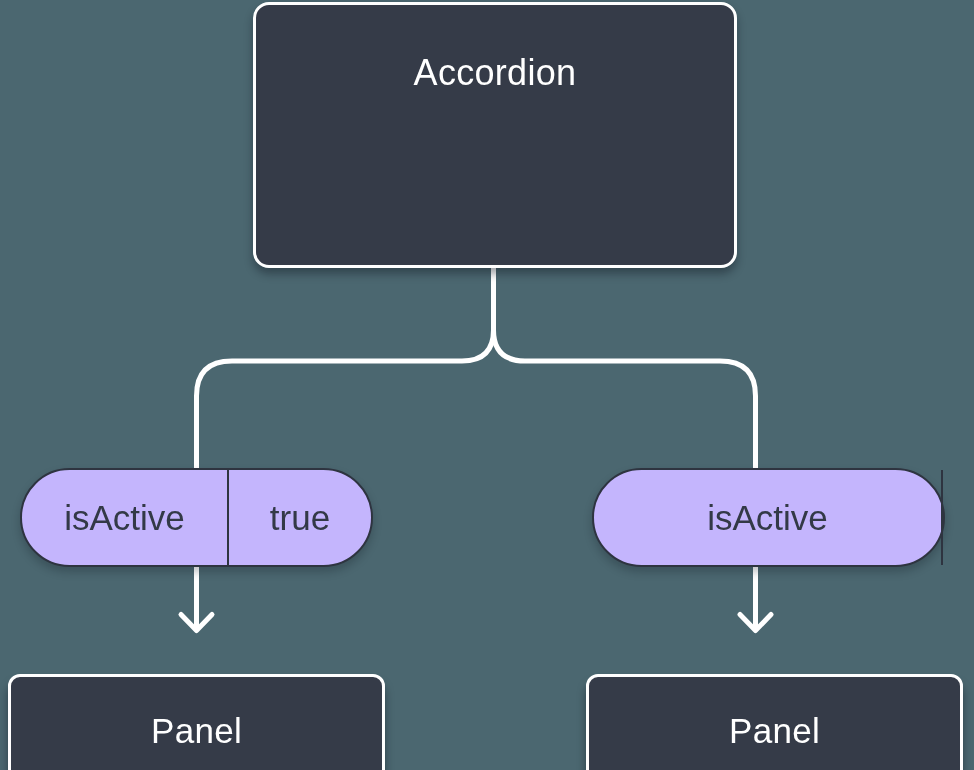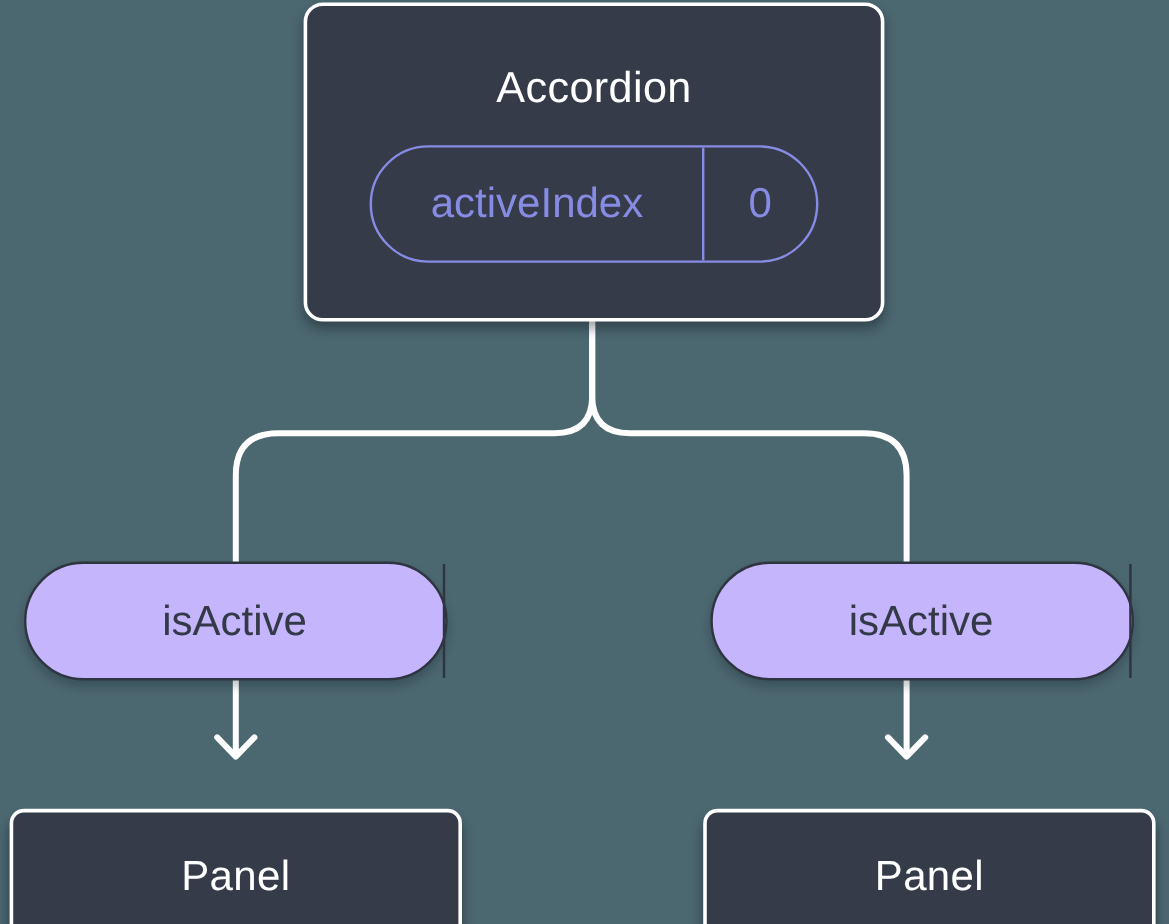--- a/index.html
+++ b/index.html
@@ -96,30 +96,26 @@
 
   <svg class="connectors" width="974" height="770" viewBox="0 0 974 770" fill="none" stroke="#FFFFFF" stroke-width="5" stroke-linecap="round" stroke-linejoin="round">
     <path d="M493.5,268 L493.5,330 Q493.5,361 462,361 L232,361 Q196.5,361 196.5,396 L196.5,628"></path>
     <path d="M493.5,268 L493.5,330 Q493.5,361 525,361 L720,361 Q755.5,361 755.5,396 L755.5,628"></path>
     <path d="M181,614.5 L196.5,630.5 L212,614.5"></path>
     <path d="M740,614.5 L755.5,630.5 L771,614.5"></path>
   </svg>
 
   <div class="node node-root">
     <div class="node-title">Accordion</div>
-    <div class="state-pill">
-      <div class="cell cell-name">activeIndex</div>
-      <div class="divider"></div>
-      <div class="cell cell-value">0</div>
-    </div>
   </div>
 
   <div class="prop-pill prop-pill-left">
     <div class="cell cell-name">isActive</div>
     <div class="divider"></div>
+    <div class="cell cell-value">true</div>
   </div>
 
   <div class="prop-pill prop-pill-right">
     <div class="cell cell-name">isActive</div>
     <div class="divider"></div>
   </div>
 
   <div class="node node-panel node-panel-left">
     <div class="panel-title">Panel</div>
   </div>

